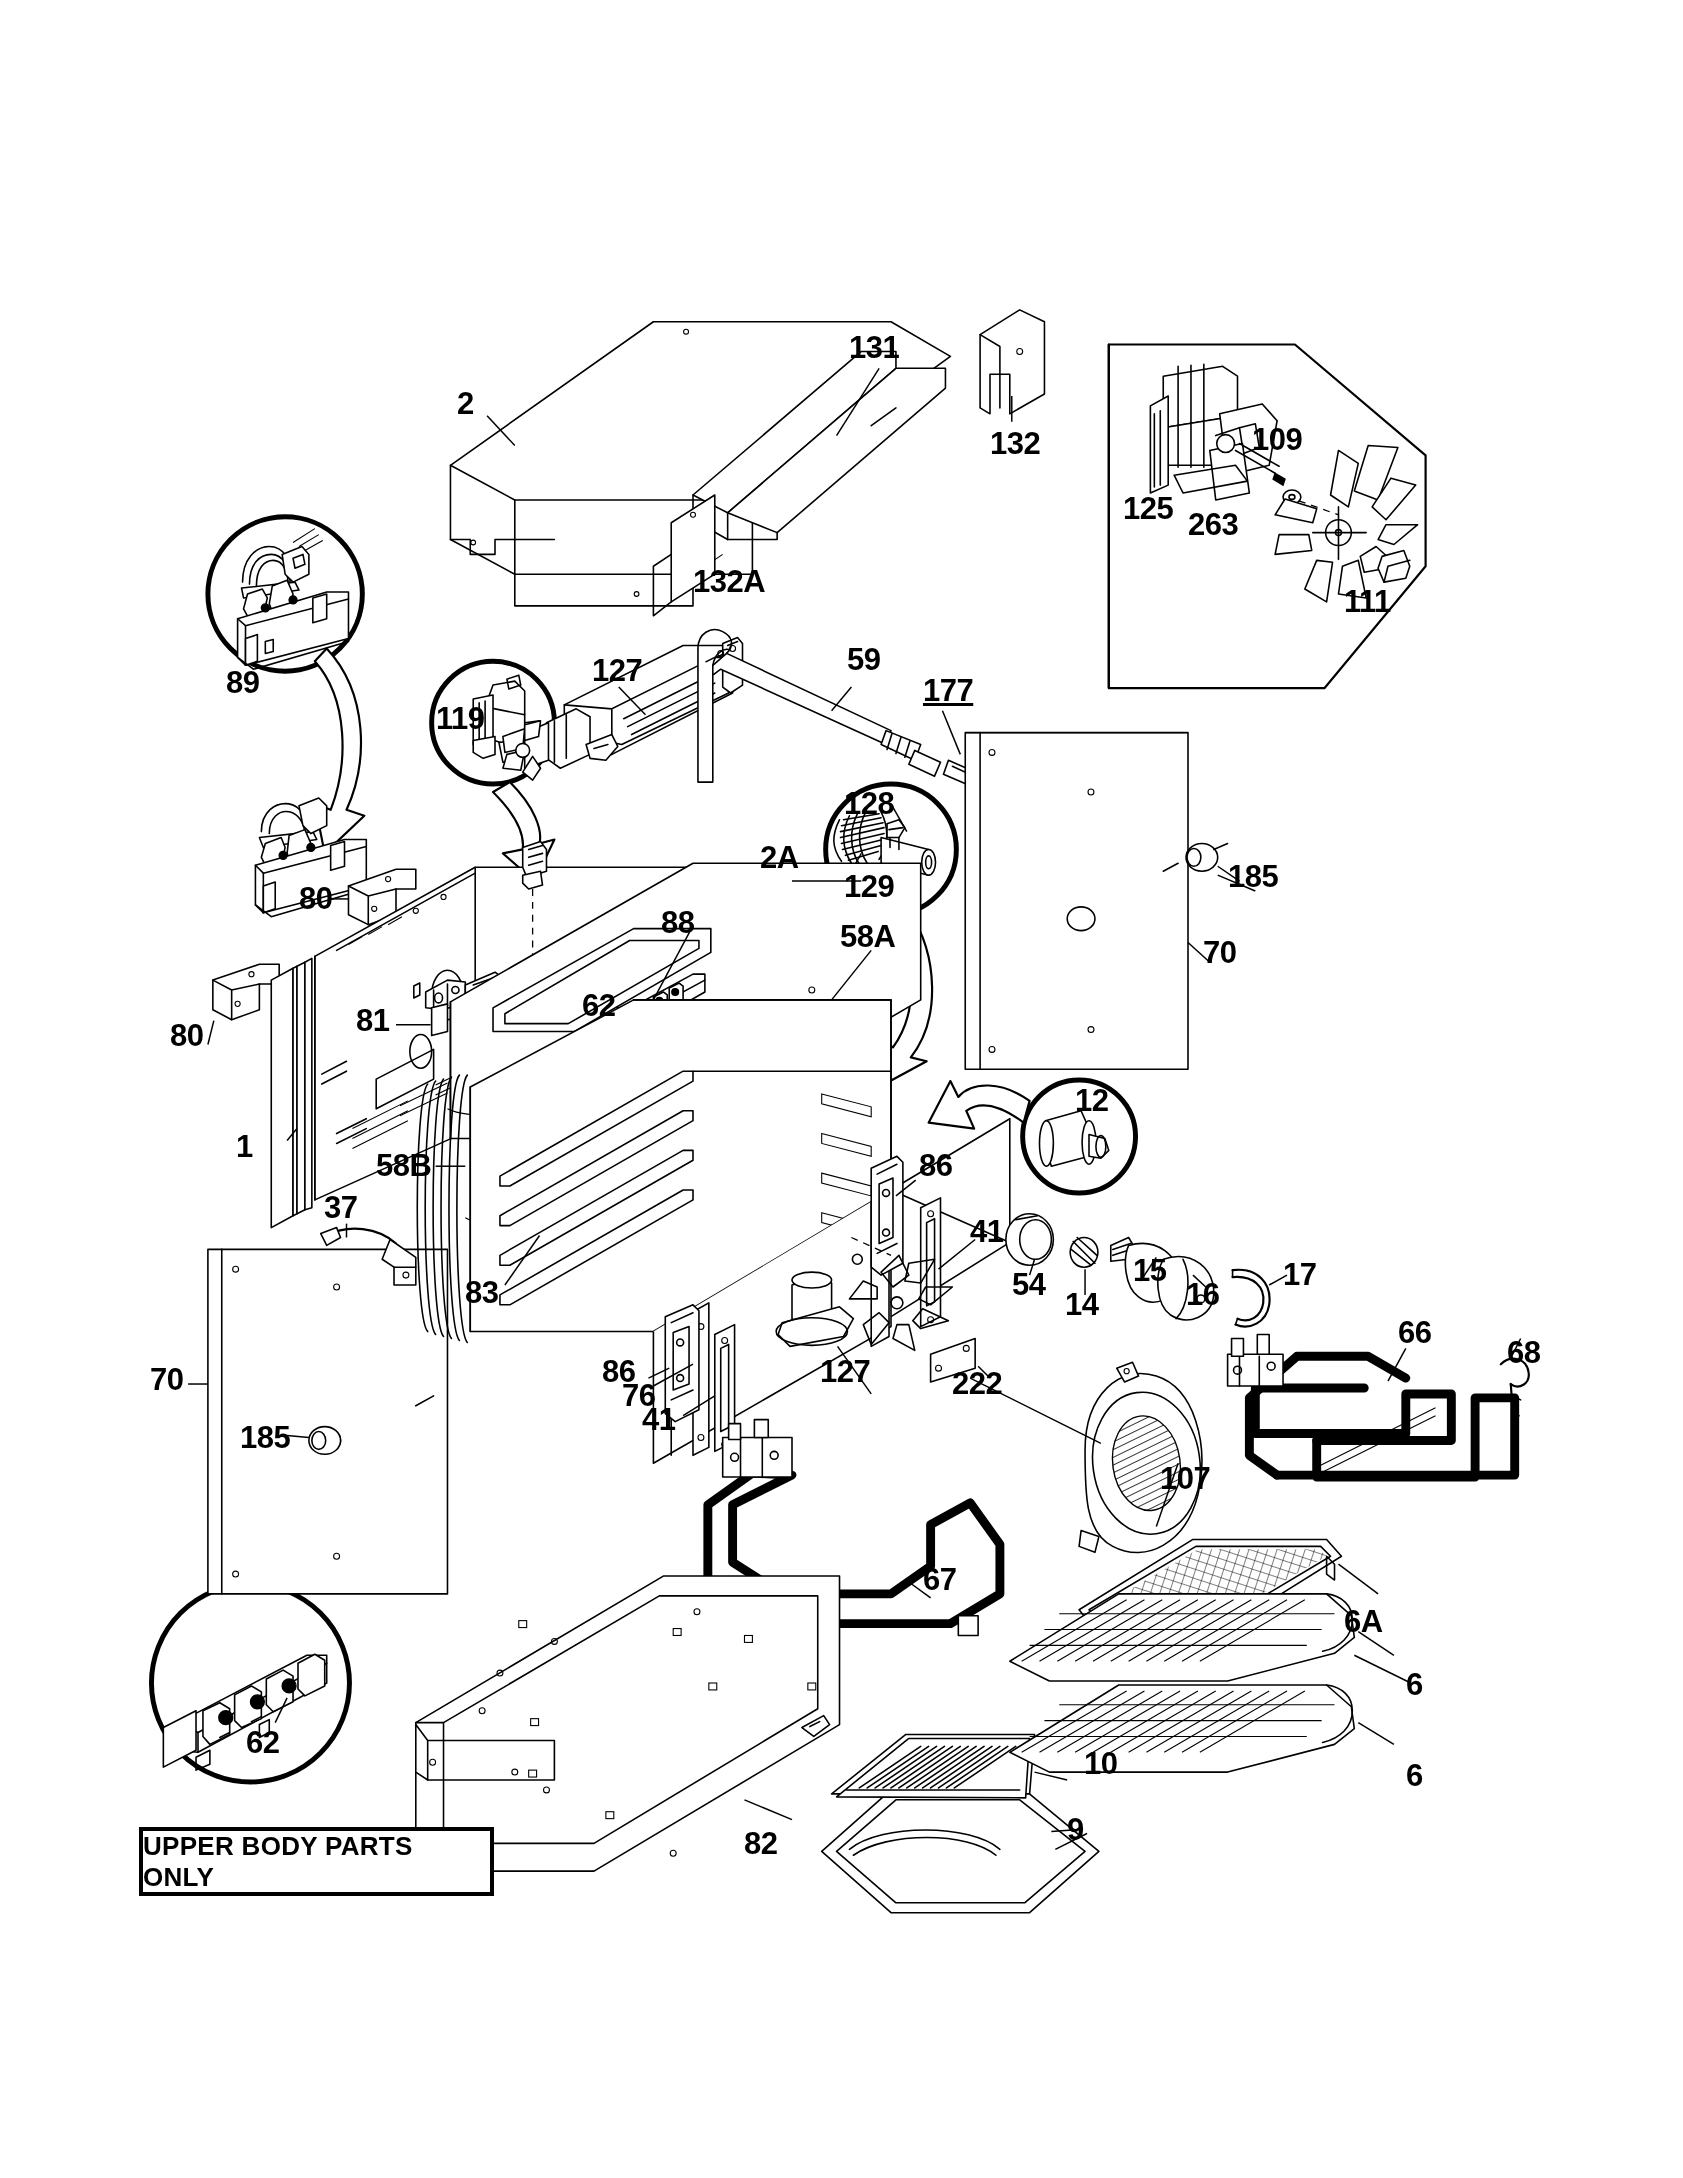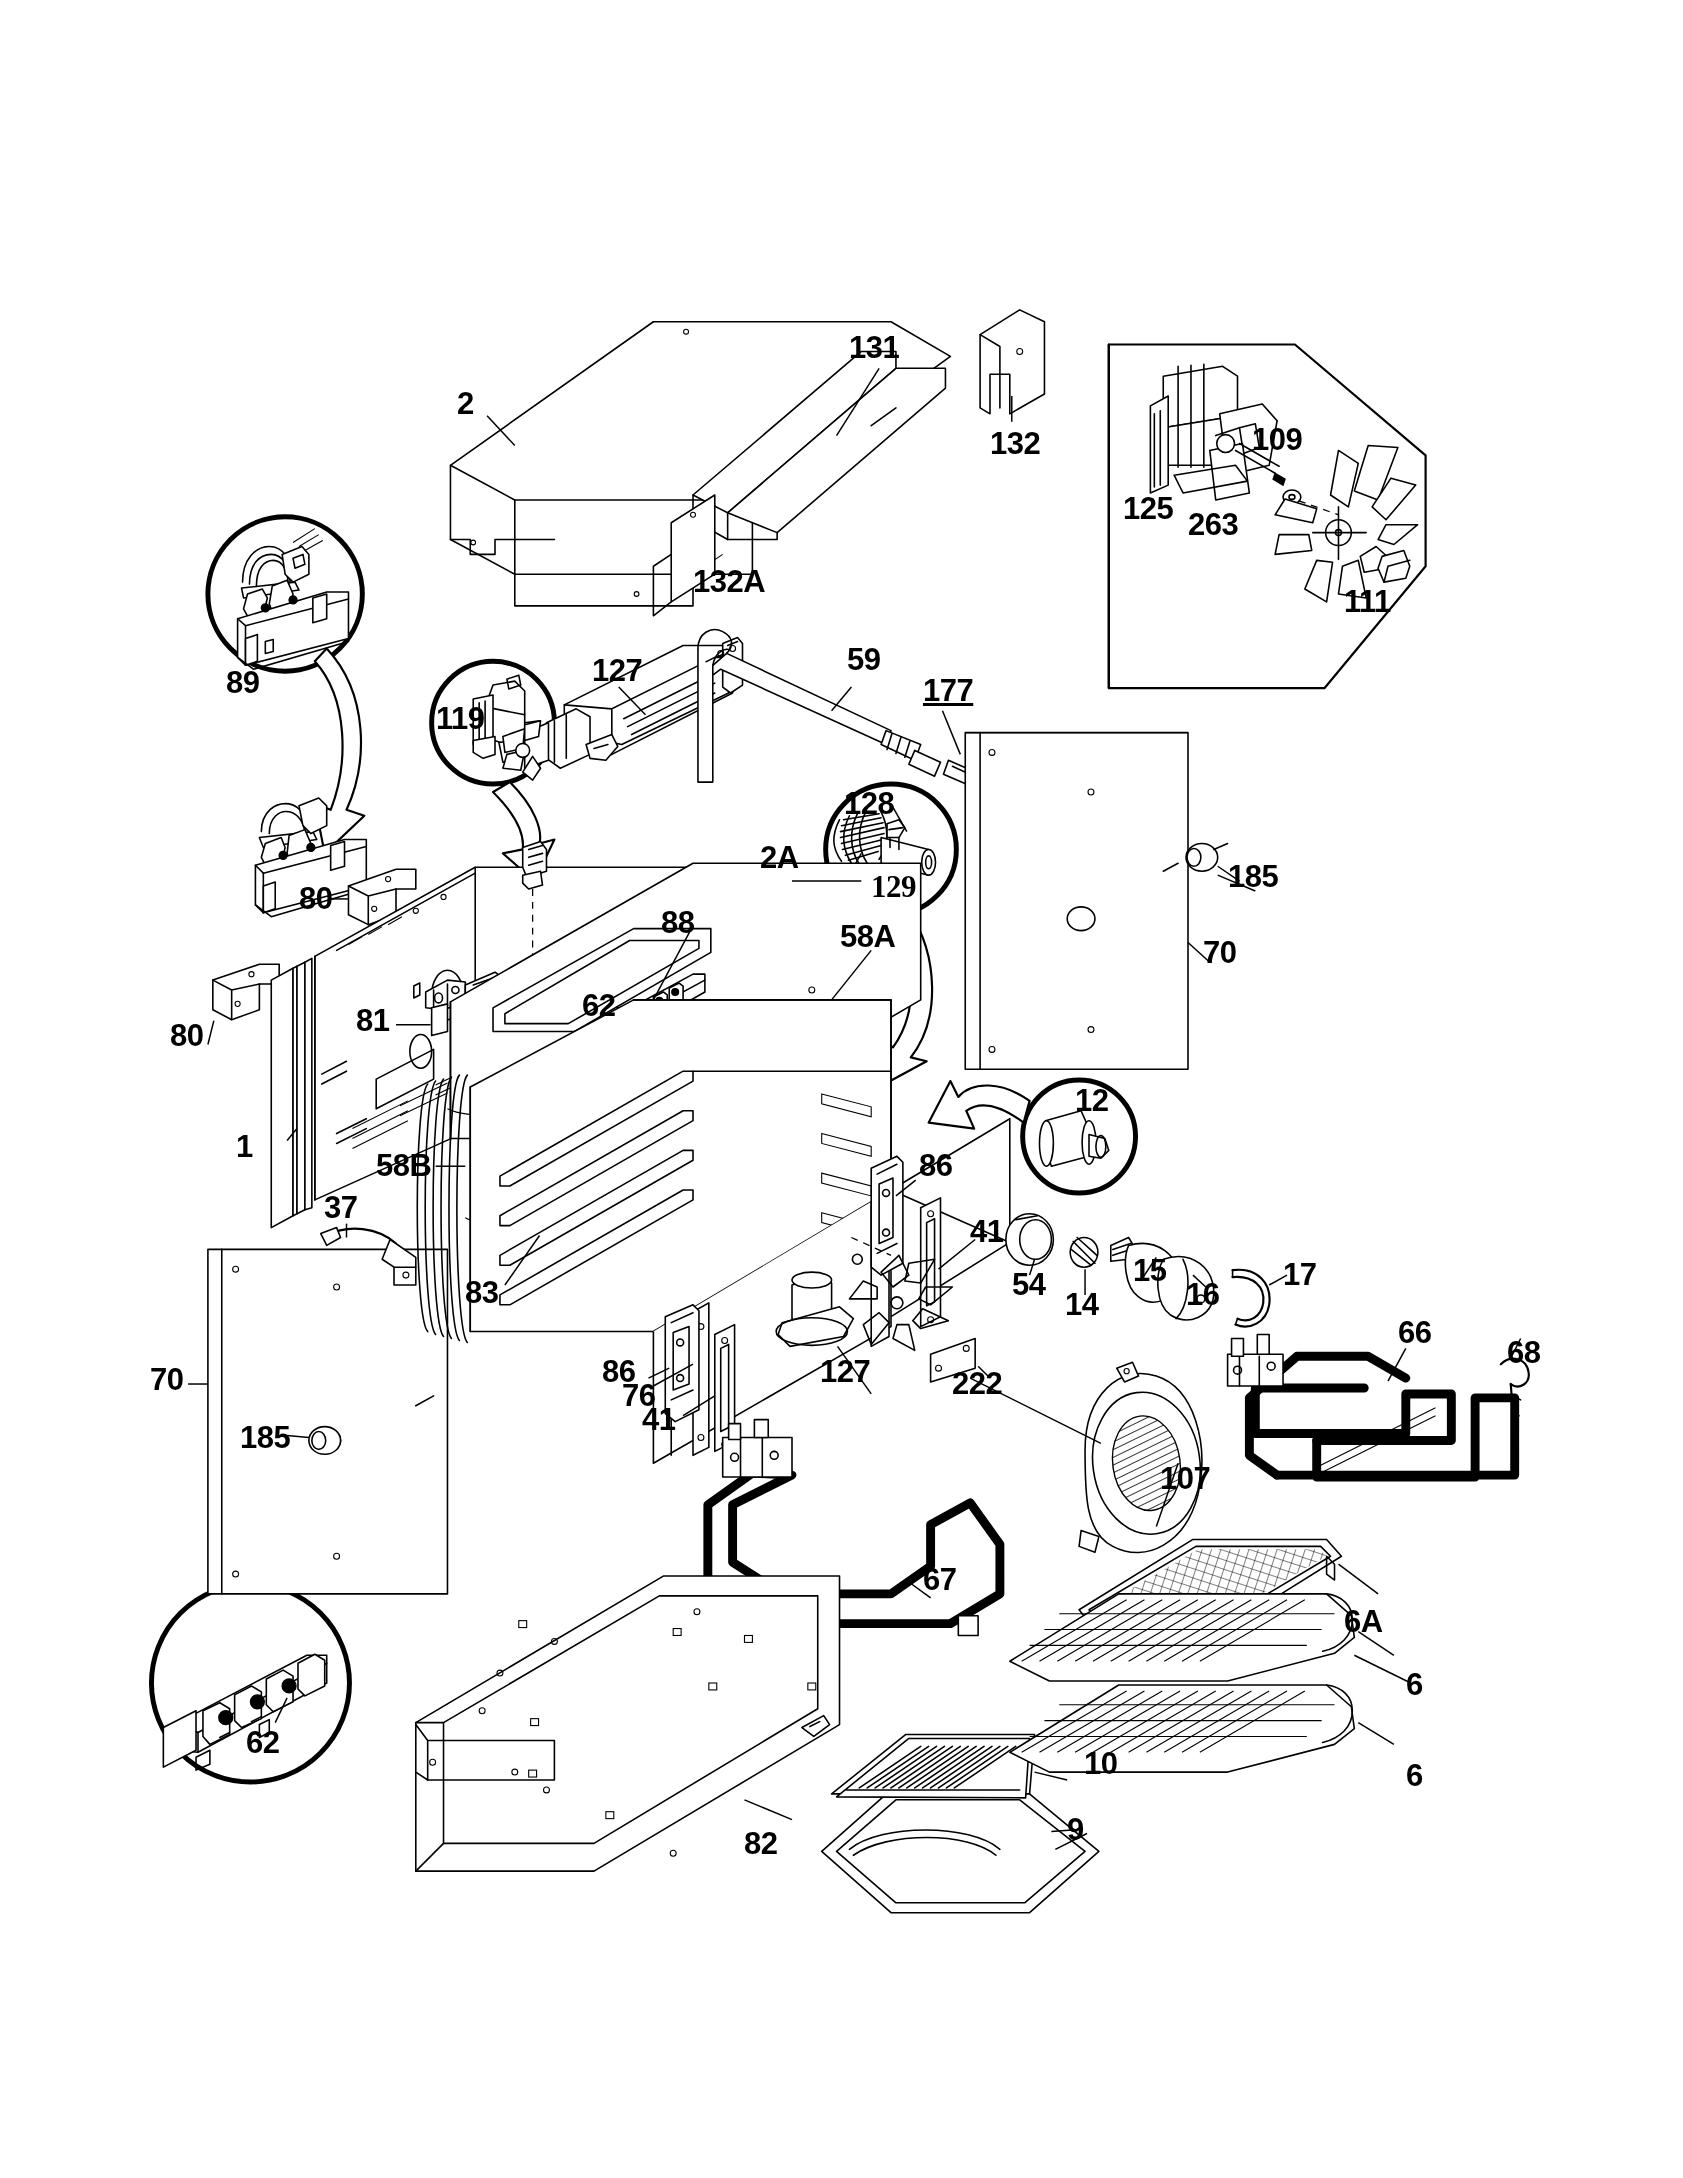--- a/index.html
+++ b/index.html
@@ -731,19 +731,22 @@
 <div class="lbl" style="left:1067px; top:1814px;">9</div>
 
 <div class="lbl" style="left:1123px; top:493px;">125</div>
 <div class="lbl" style="left:1188px; top:509px;">263</div>
 <div class="lbl" style="left:1252px; top:424px;">109</div>
 <div class="lbl" style="left:1344px; top:586px;">111</div>
 
 <div class="lbl" style="left:226px;  top:667px;">89</div>
 <div class="lbl" style="left:436px;  top:703px;">119</div>
 <div class="lbl" style="left:844px;  top:788px;">128</div>
-<div class="lbl" style="left:871px;  top:871px;font-family:Liberation Serif, serif;">129</div>
+<div class="lbl" style="left:844px;  top:871px;">129</div>
 <div class="lbl" style="left:1075px; top:1085px;">12</div>
 <div class="lbl" style="left:246px;  top:1727px;">62</div>
 
-
+<div id="notebox">
+  <span>UPPER BODY PARTS ONLY</span>
 </div>
 
+</div>
+
 
 </body></html>

